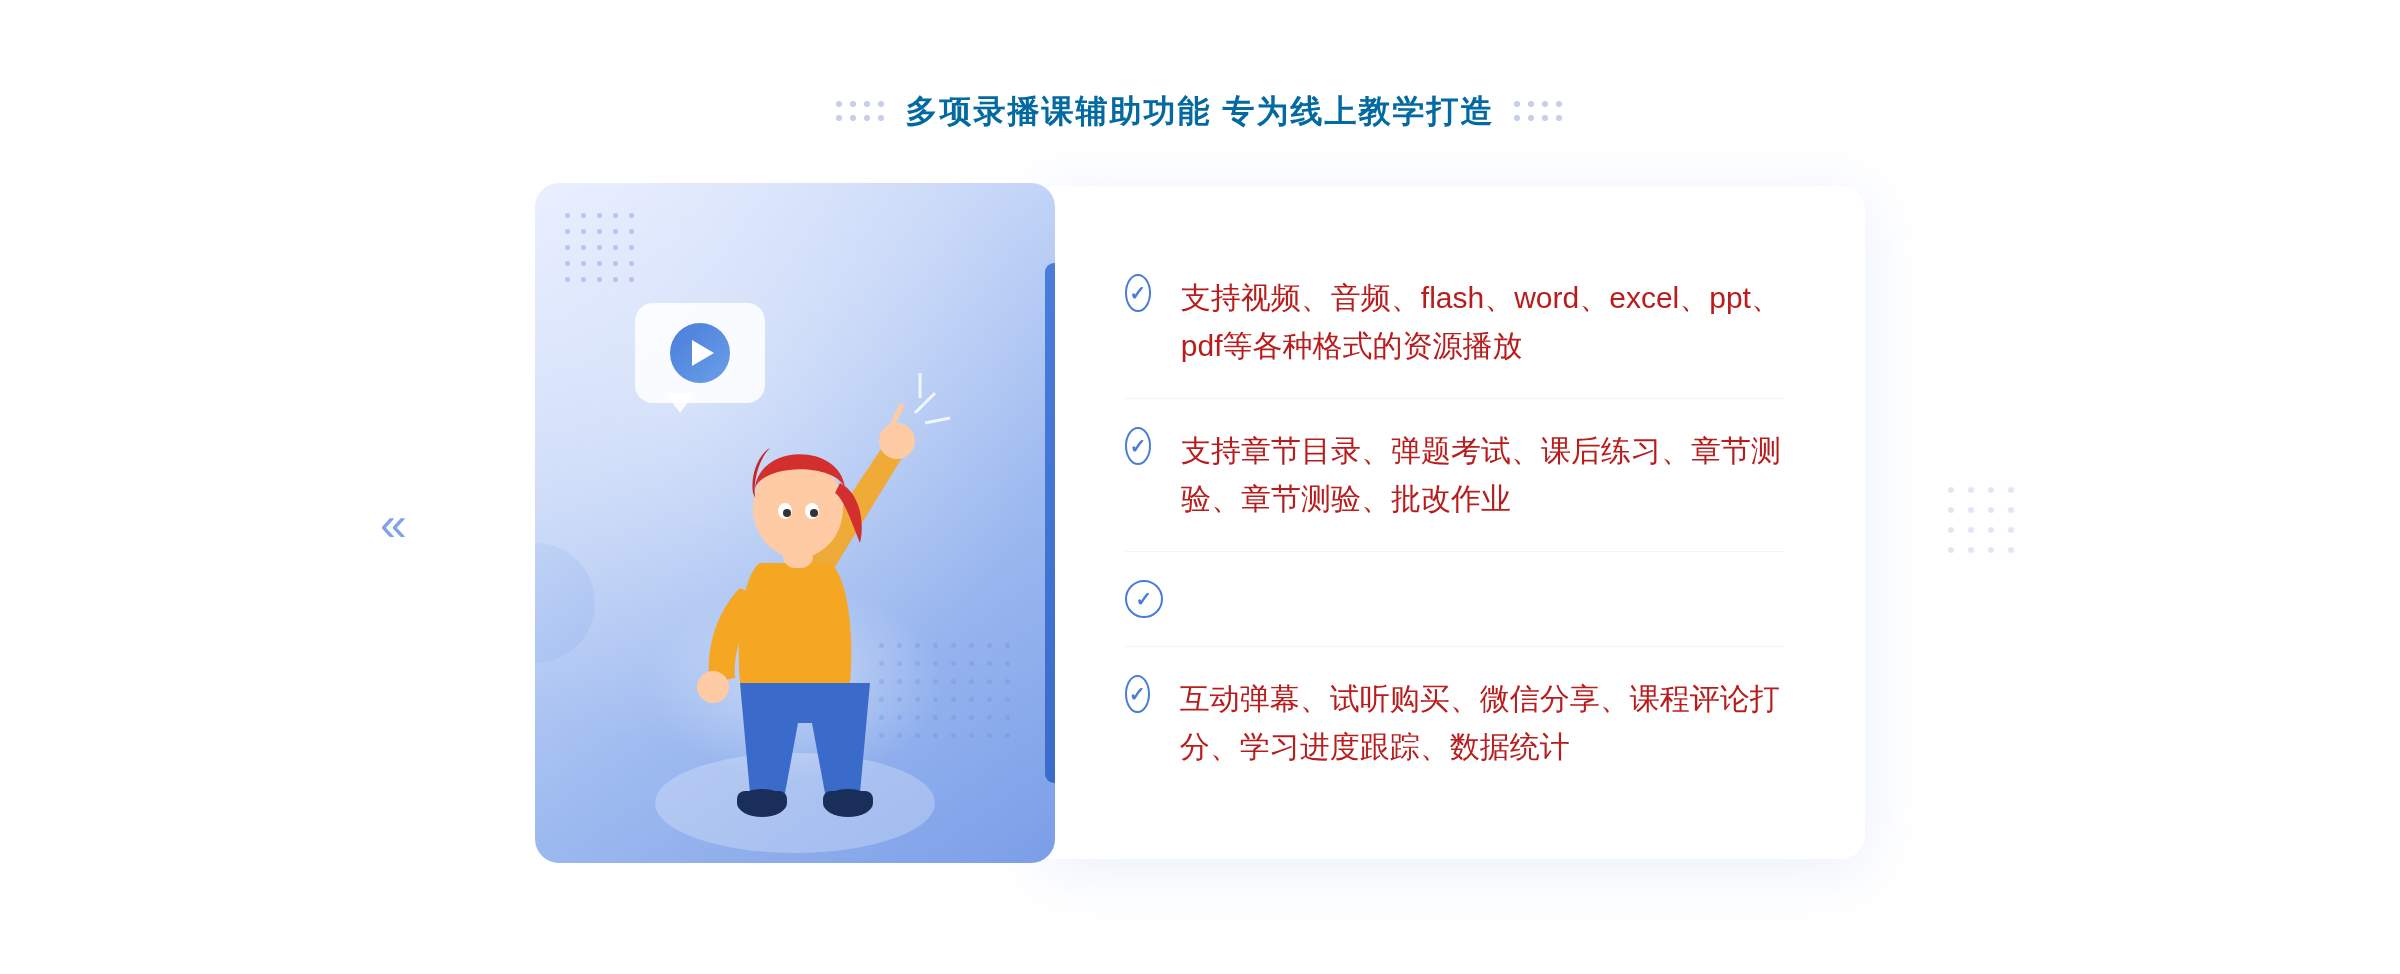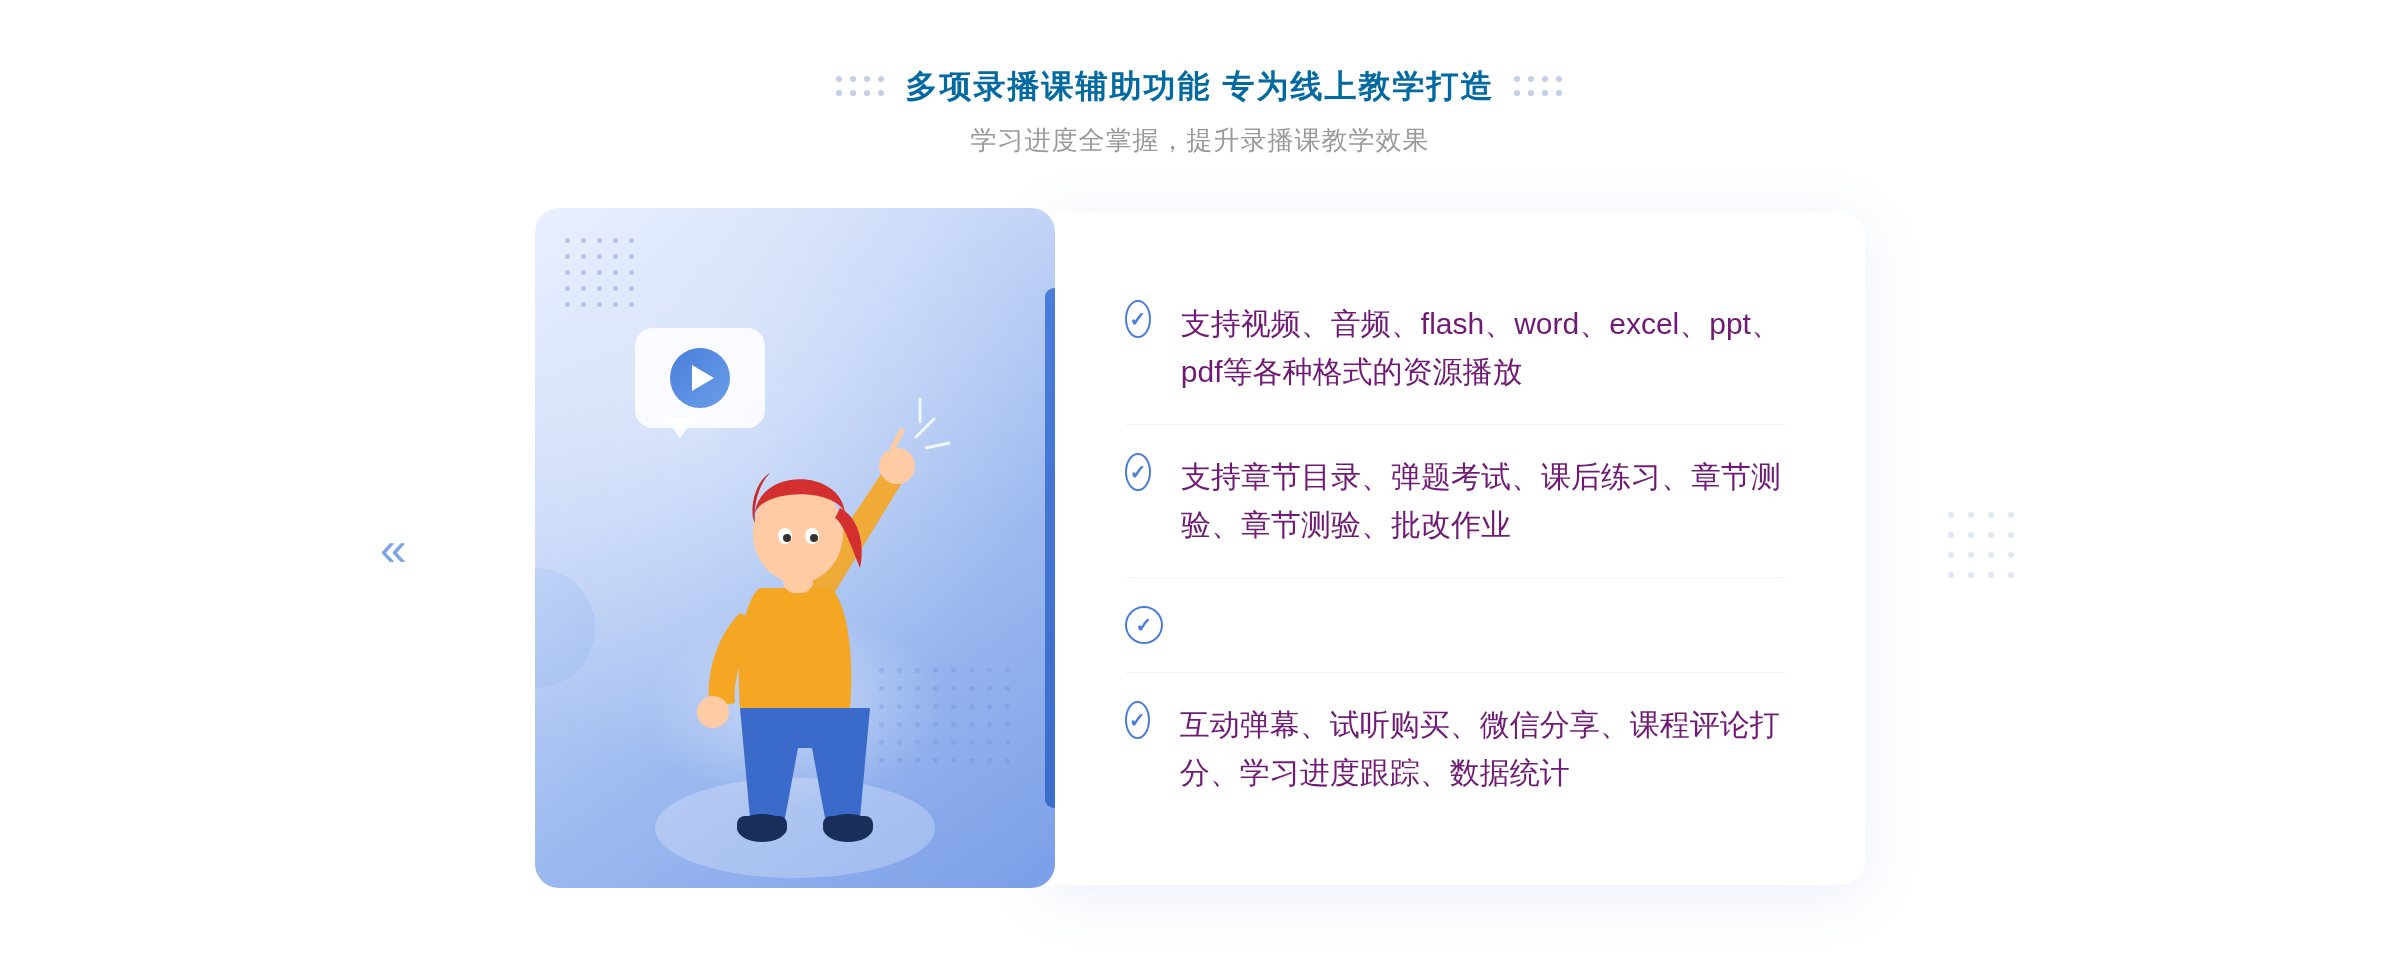--- a/index.html
+++ b/index.html
@@ -272,21 +272,21 @@
 
     .check-mark {
       color: #4a7ddb;
       font-size: 20px;
       font-weight: 700;
       line-height: 1;
     }
 
     .feature-text {
       font-size: 30px;
-      color: #701a75;
+      color: #b91c1c;
       line-height: 1.6;
       font-weight: 400;
     }
 
     
     .corner-dots {
       position: absolute;
       top: 30px;
       left: 30px;
       display: grid;
@@ -351,21 +351,20 @@
         <span></span>
           <span></span>
           <span></span>
           <span></span>
         <span></span>
           <span></span>
           <span></span>
           <span></span>
       </div>
     </div>
-    <p class="subtitle">学习进度全掌握，提升录播课教学效果</p>
   </div>
 
   <div class="main-content">
 
     <div class="left-chevron">«</div>
 
     <div class="illustration-card">
 
       <div class="corner-dots">
         <span></span>

